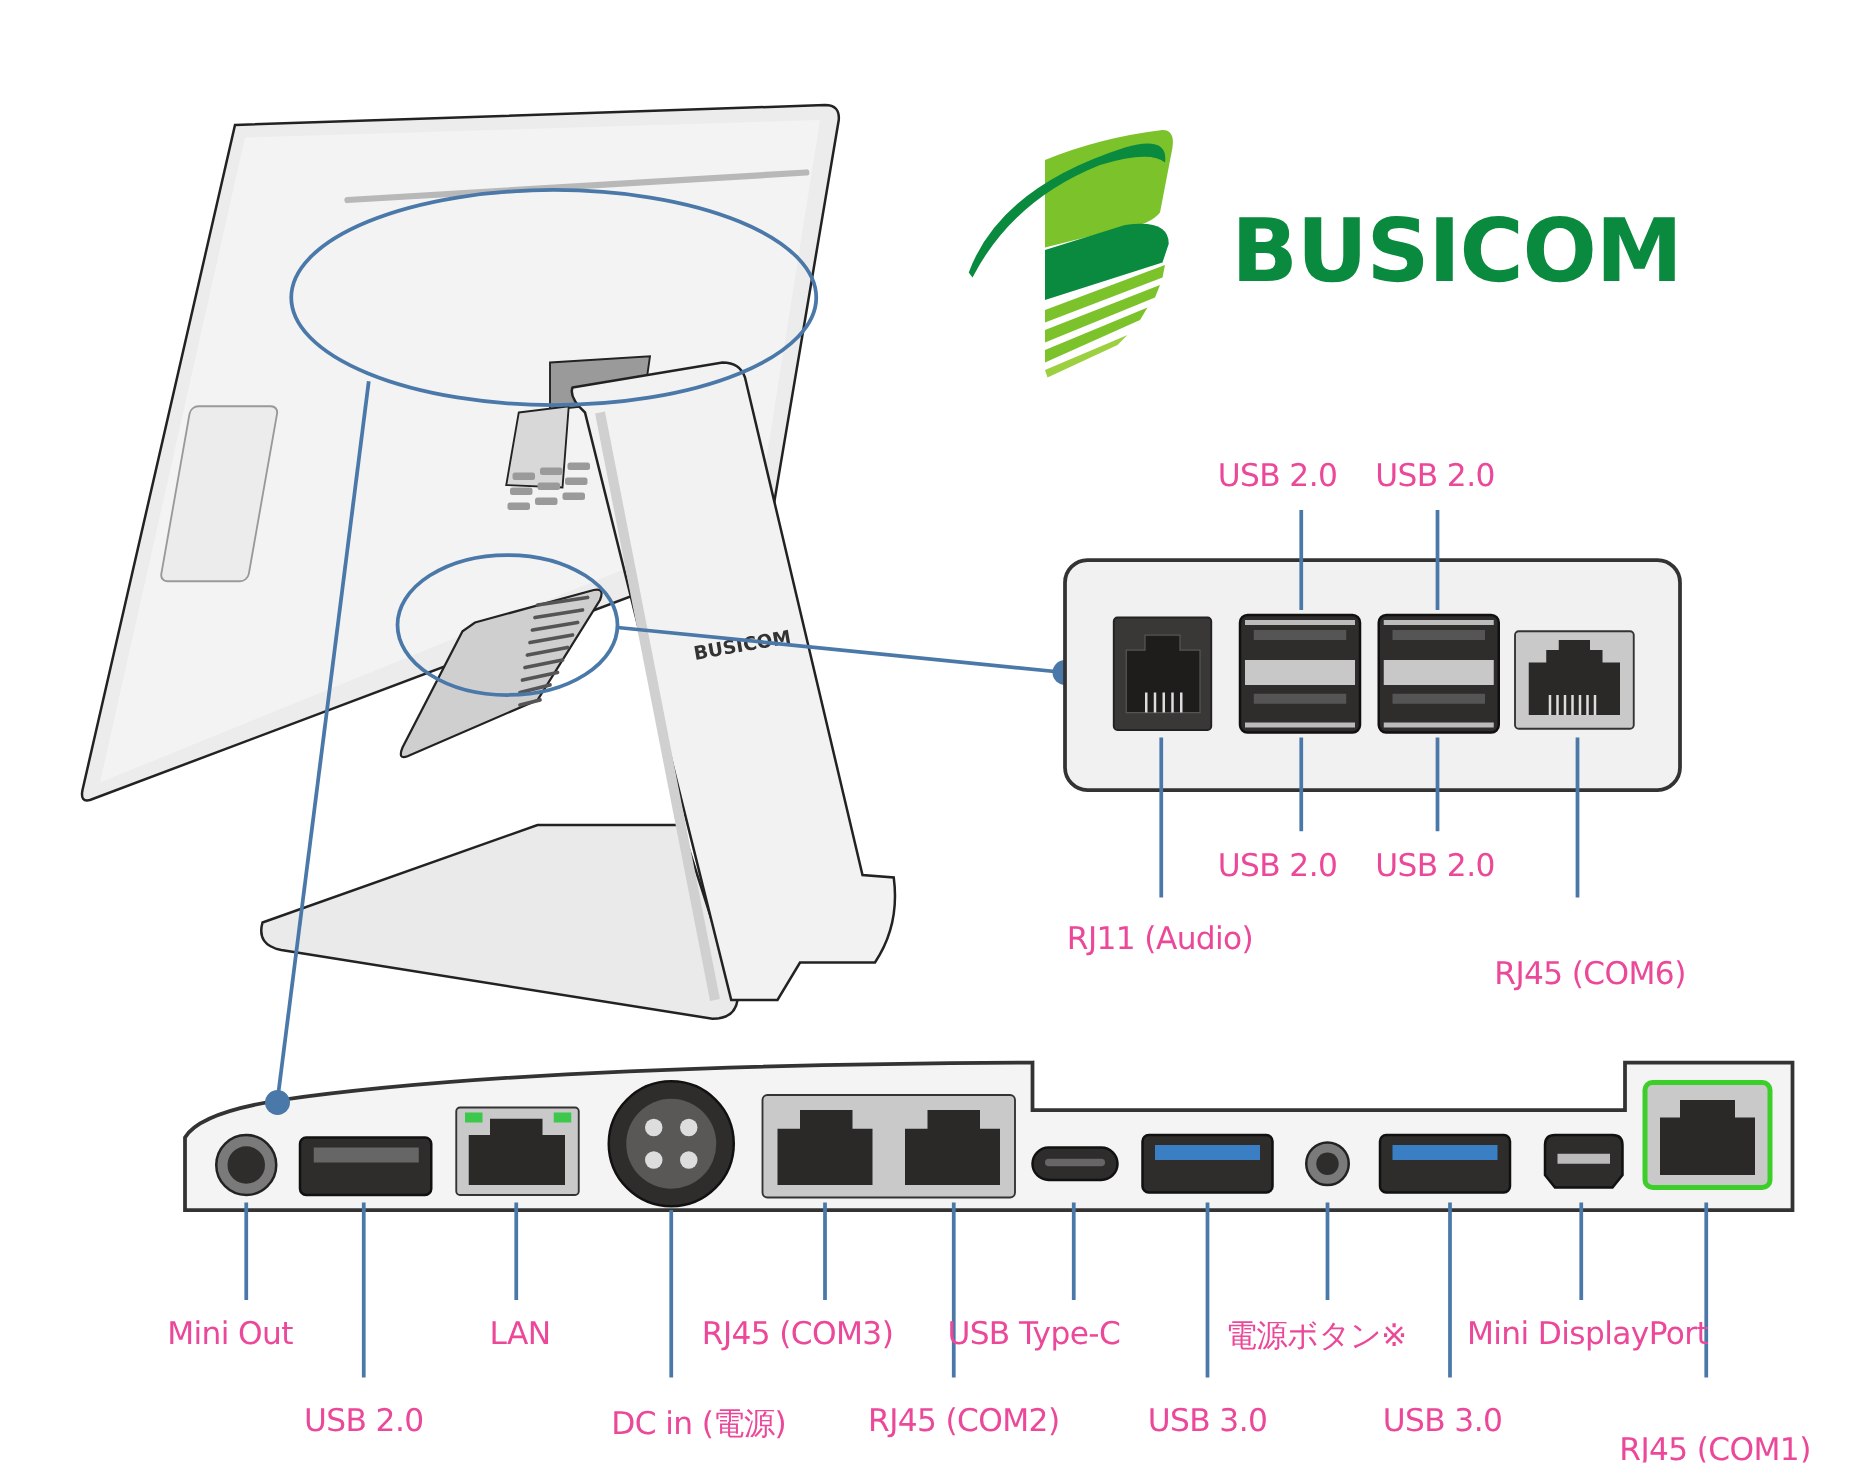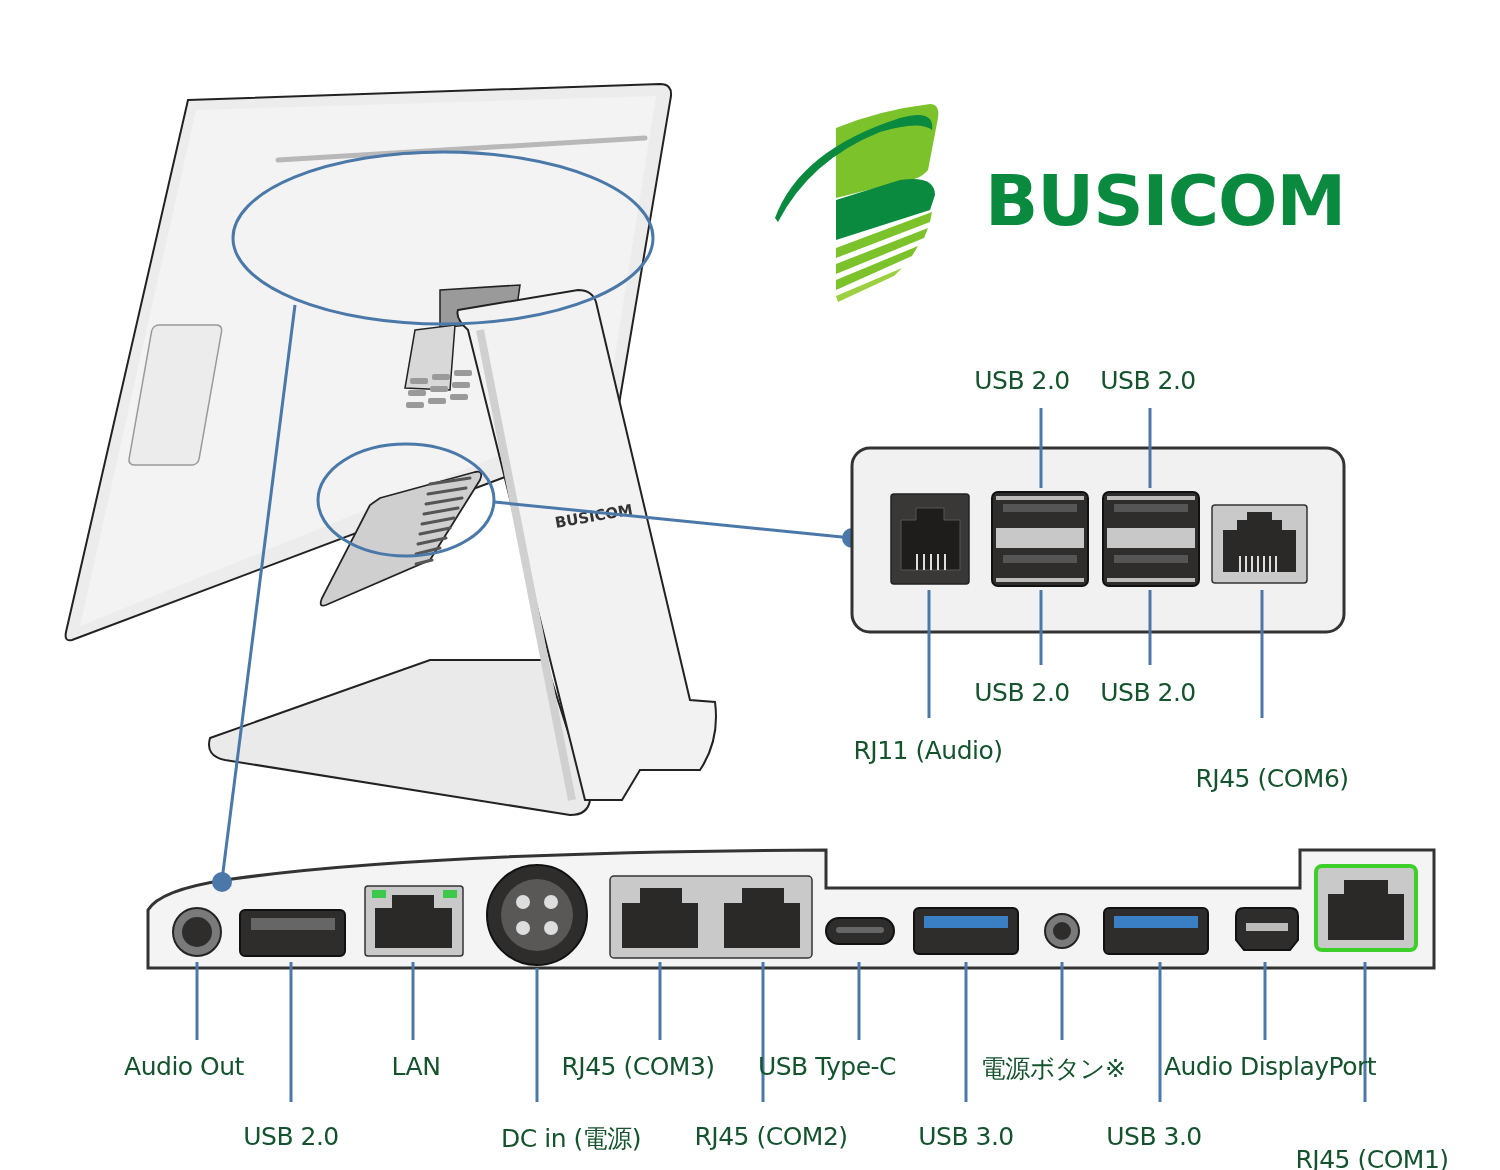--- a/index.html
+++ b/index.html
@@ -1,20 +1,20 @@
 <!DOCTYPE html>
 <html><head>
 <meta charset="utf-8">
 <style>
   html, body { margin: 0; padding: 0; background: #ffffff; }
   body { width: 1500px; height: 1170px; position: relative; overflow: hidden;
          font-family: "DejaVu Sans", "Liberation Sans", sans-serif; }
   #stage { position: absolute; left: 0; top: 0; width: 1500px; height: 1170px; }
   .lbl { position: absolute; font-family: "DejaVu Sans", sans-serif; font-size: 25px;
-         color: #14532d; white-space: nowrap; letter-spacing: -0.5px; transform: translateX(-50%); }
+         color: #ec4899; white-space: nowrap; letter-spacing: -0.5px; transform: translateX(-50%); }
   .brand { position: absolute; left: 985px; top: 160px; font-family: "DejaVu Sans", sans-serif;
            font-weight: bold; font-size: 70px; color: #0a8a3e; letter-spacing: -1px; }
 </style>
 </head>
 <body>
 
 <div id="stage">
 <svg width="1500" height="1170" viewBox="0 0 1500 1170" style="position:absolute;left:0;top:0">
 
   <g>
@@ -208,26 +208,26 @@
 
 <div class="brand">BUSICOM</div>
 
 <div class="lbl" style="left:1022px;top:366px">USB 2.0</div>
 <div class="lbl" style="left:1148px;top:366px">USB 2.0</div>
 <div class="lbl" style="left:1022px;top:678px">USB 2.0</div>
 <div class="lbl" style="left:1148px;top:678px">USB 2.0</div>
 <div class="lbl" style="left:928px;top:736px">RJ11 (Audio)</div>
 <div class="lbl" style="left:1272px;top:764px">RJ45 (COM6)</div>
 
-<div class="lbl" style="left:184px;top:1052px">Audio Out</div>
+<div class="lbl" style="left:184px;top:1052px">Mini Out</div>
 <div class="lbl" style="left:416px;top:1052px">LAN</div>
 <div class="lbl" style="left:638px;top:1052px">RJ45 (COM3)</div>
 <div class="lbl" style="left:827px;top:1052px">USB Type-C</div>
 <div class="lbl" style="left:1053px;top:1052px">電源ボタン※</div>
-<div class="lbl" style="left:1270px;top:1052px">Audio DisplayPort</div>
+<div class="lbl" style="left:1270px;top:1052px">Mini DisplayPort</div>
 
 <div class="lbl" style="left:291px;top:1122px">USB 2.0</div>
-<div class="lbl" style="left:571px;top:1122px">DC in (電源)</div>
+<div class="lbl" style="left:559px;top:1122px">DC in (電源)</div>
 <div class="lbl" style="left:771px;top:1122px">RJ45 (COM2)</div>
 <div class="lbl" style="left:966px;top:1122px">USB 3.0</div>
 <div class="lbl" style="left:1154px;top:1122px">USB 3.0</div>
 <div class="lbl" style="left:1372px;top:1145px">RJ45 (COM1)</div>
 </div>
 
 </body></html>

